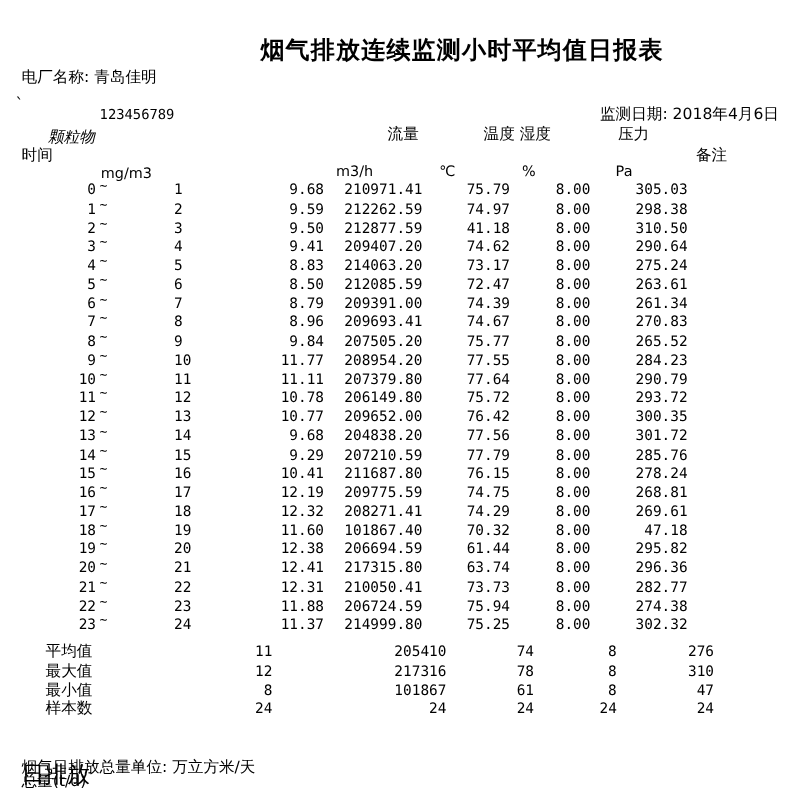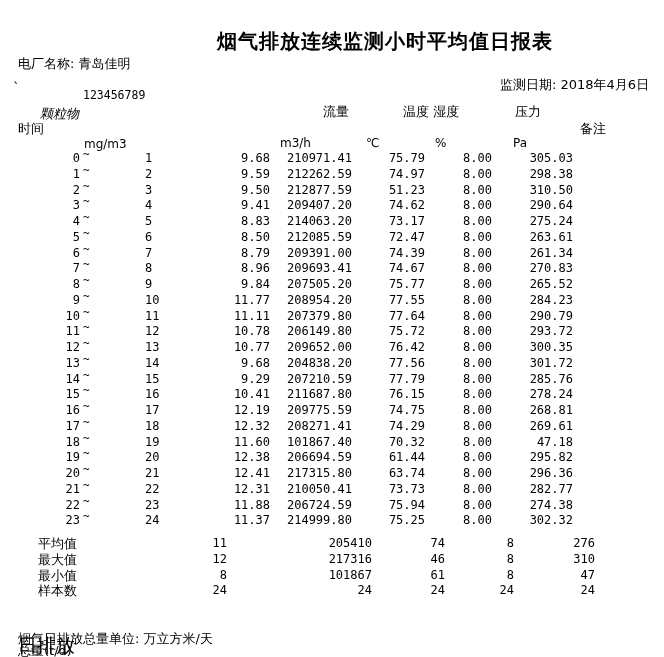--- a/index.html
+++ b/index.html
@@ -4,21 +4,21 @@
 <style>
   html,body{margin:0;padding:0;background:#fff;}
   .page{position:relative;width:664px;height:657px;background:#ffffff;color:#000;
         font-family:"DejaVu Sans",sans-serif;overflow:hidden;}
   .abs{position:absolute;white-space:nowrap;}
   .std{left:20px;top:10px;font-family:"Liberation Serif",serif;font-weight:bold;font-size:16px;letter-spacing:.5px;}
   .title{left:217px;top:28px;font-weight:bold;font-size:20px;letter-spacing:1px;}
   .plant{left:18px;top:55px;font-size:13px;}
   .tick{left:13px;top:80px;font-size:13px;}
   .serial{left:83px;top:88px;font-size:11.5px;font-family:"DejaVu Sans Mono",monospace;}
-  .date{left:500px;top:76px;font-size:13px;}
+  .date{left:500px;top:86px;font-size:13px;}
   .h-pm{left:40px;top:105px;font-size:13px;font-style:italic;}
   .h-flow{left:323px;top:103px;font-size:13px;}
   .h-temphum{left:403px;top:103px;font-size:13px;}
   .h-pres{left:515px;top:103px;font-size:13px;}
   .h-time{left:18px;top:120px;font-size:13px;}
   .h-remark{left:580px;top:120px;font-size:13px;}
   .unit{font-size:12px;font-family:"DejaVu Sans",sans-serif;}
   .u-pm{left:84px;top:137px;}
   .u-flow{left:280px;top:136px;}
   .u-temp{left:366px;top:136px;}
@@ -90,21 +90,21 @@
         <span class="c c-temp num">74.97</span>
         <span class="c c-hum num">8.00</span>
         <span class="c c-pres num">298.38</span>
       </div>
       <div class="row">
         <span class="c c-start num">2</span>
         <span class="c c-tilde">~</span>
         <span class="c c-end">3</span>
         <span class="c c-pm num">9.50</span>
         <span class="c c-flow num">212877.59</span>
-        <span class="c c-temp num">51.23</span>
+        <span class="c c-temp num">41.18</span>
         <span class="c c-hum num">8.00</span>
         <span class="c c-pres num">310.50</span>
       </div>
       <div class="row">
         <span class="c c-start num">3</span>
         <span class="c c-tilde">~</span>
         <span class="c c-end">4</span>
         <span class="c c-pm num">9.41</span>
         <span class="c c-flow num">209407.20</span>
         <span class="c c-temp num">74.62</span>
@@ -318,21 +318,21 @@
         <span class="c s-v1 num">11</span>
         <span class="c s-flow num">205410</span>
         <span class="c s-temp num">74</span>
         <span class="c s-hum num">8</span>
         <span class="c s-pres num">276</span>
       </div>
       <div class="row">
         <span class="c s-label">最大值</span>
         <span class="c s-v1 num">12</span>
         <span class="c s-flow num">217316</span>
-        <span class="c s-temp num">46</span>
+        <span class="c s-temp num">78</span>
         <span class="c s-hum num">8</span>
         <span class="c s-pres num">310</span>
       </div>
       <div class="row">
         <span class="c s-label">最小值</span>
         <span class="c s-v1 num">8</span>
         <span class="c s-flow num">101867</span>
         <span class="c s-temp num">61</span>
         <span class="c s-hum num">8</span>
         <span class="c s-pres num">47</span>

